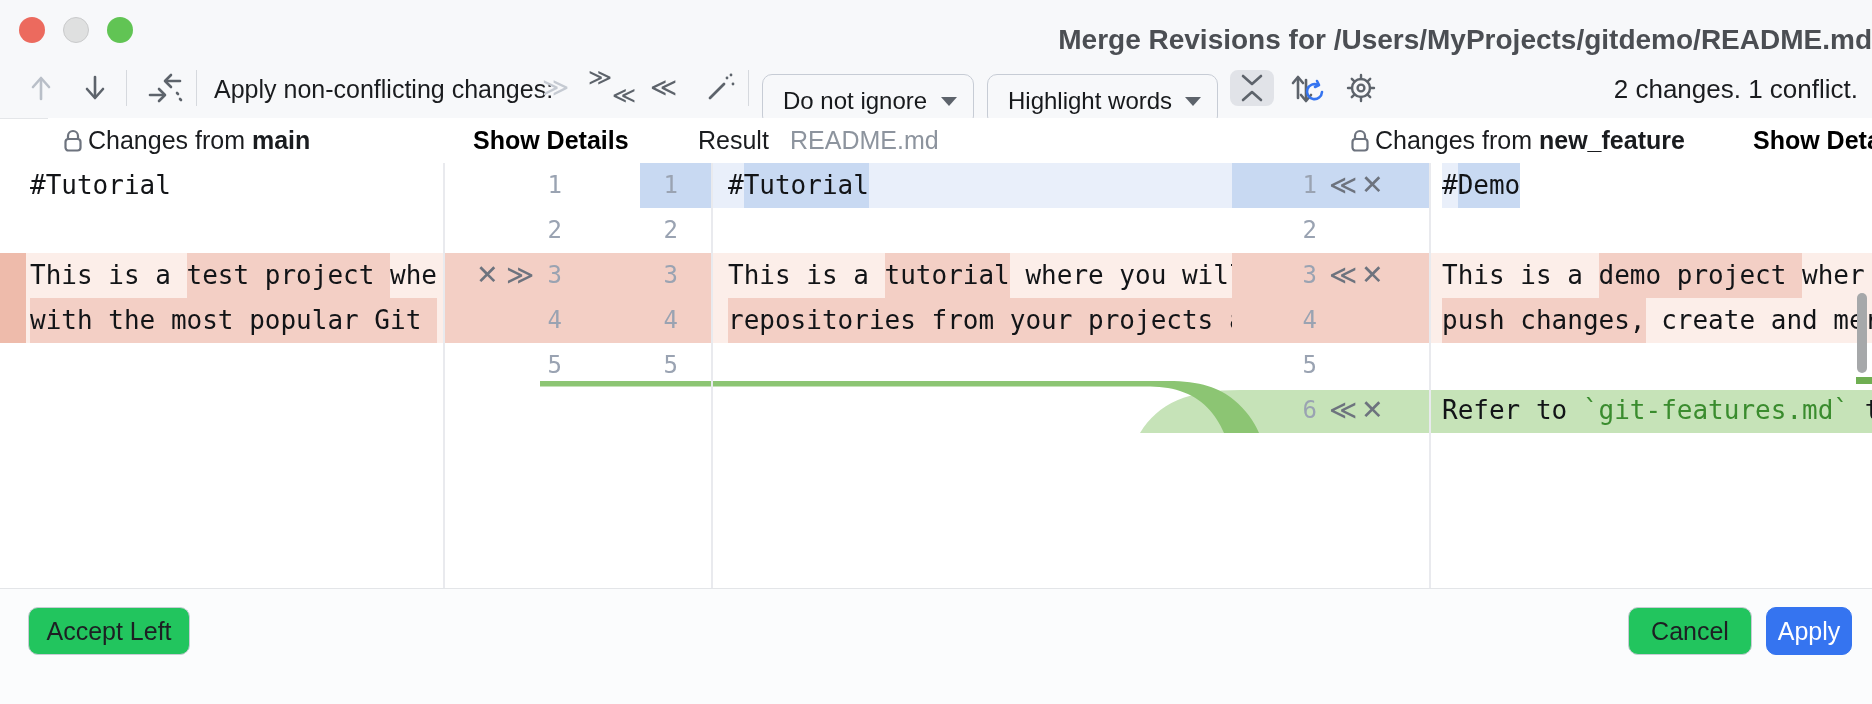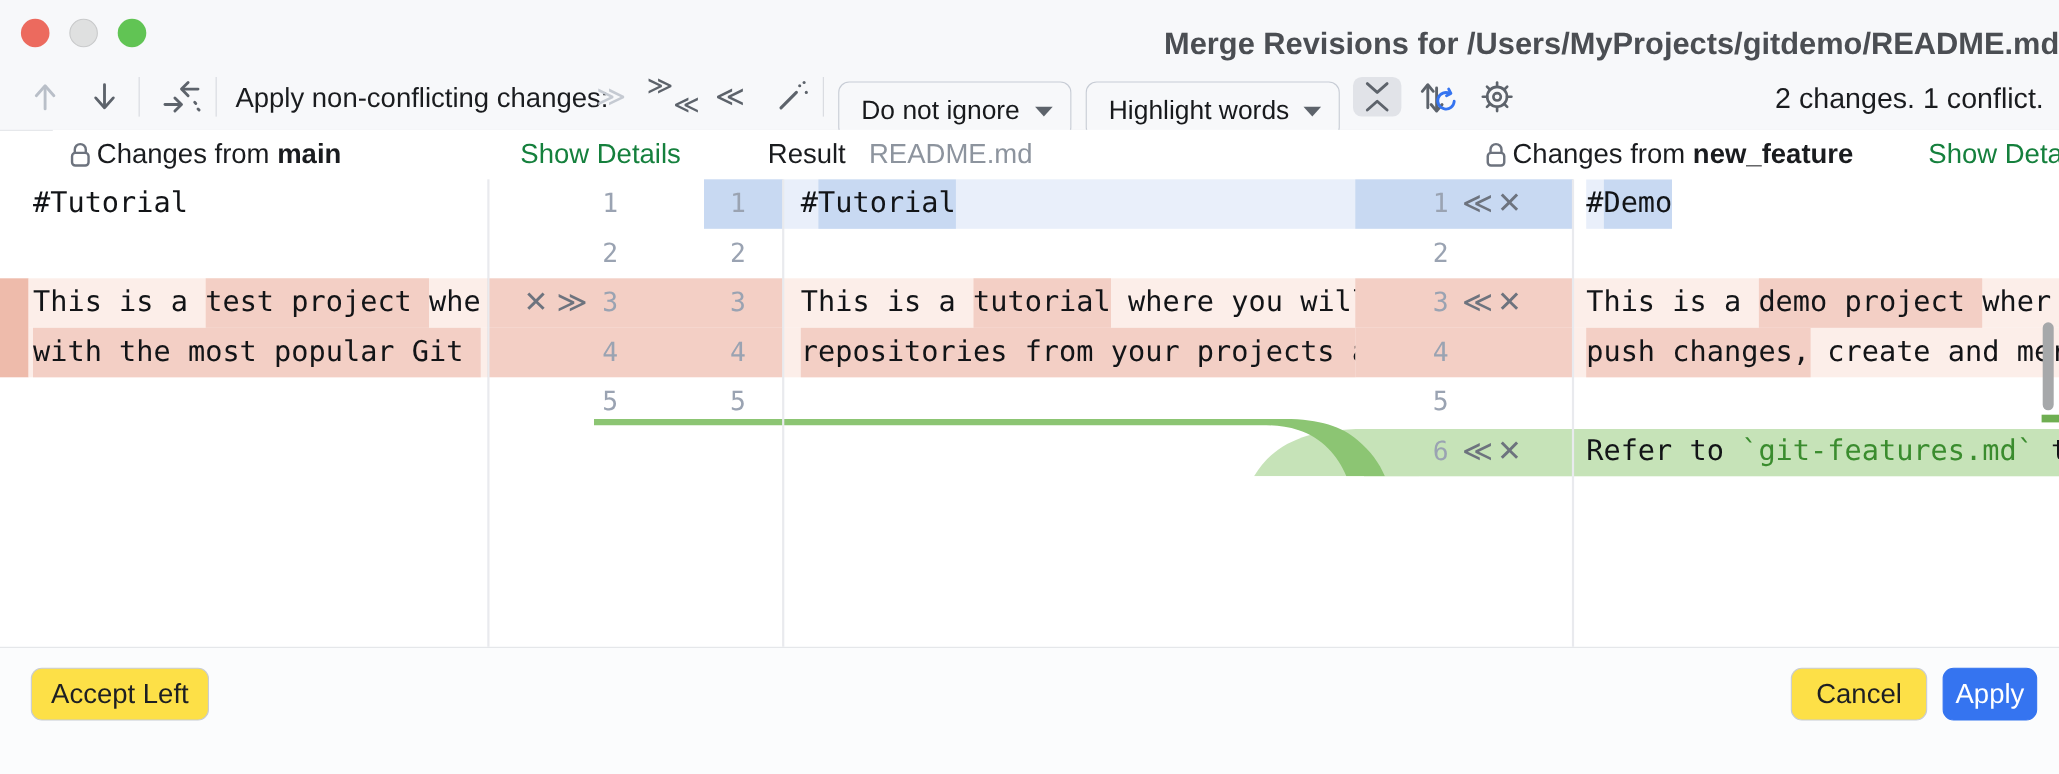--- a/index.html
+++ b/index.html
@@ -18,21 +18,21 @@
   .caret{position:absolute;right:16px;top:22px;width:0;height:0;border-left:8px solid transparent;
          border-right:8px solid transparent;border-top:9px solid #5d636b;}
   .toggle-bg{left:1230px;top:70px;width:44px;height:36px;background:#e1e3e8;border-radius:8px;}
   .status{top:74px;right:14px;font-size:26px;color:#1a1c1f;}
   .tb-label{top:75px;font-size:25px;color:#1a1c1f;white-space:nowrap;}
 
   
   .headerbar{left:0;top:118px;width:1872px;height:45px;background:#ffffff;margin-left:48px;}
   .ph-text{top:8px;font-size:25px;color:#1a1c1f;white-space:nowrap;}
   .ph-text b{font-weight:700;}
-  .link{color:#15803d;cursor:pointer;}
+  .link{color:#000000;cursor:pointer;font-weight:bold;}
   .muted{color:#8d949e;}
 
   
   .content{left:0;top:163px;width:1872px;height:425px;background:#ffffff;}
   .band{position:absolute;height:45px;}
   .pinkL{background:#fceee9;}  .pinkD{background:#f3cfc5;}
   .blueL{background:#e9effa;}  .blueD{background:#c8d9f2;}
   .greenB{background:#c6e3b8;}
   .stripe{background:#eebbab;}
   .vsep{position:absolute;top:0;width:1.5px;height:425px;background:#e9eaee;z-index:4;}
@@ -44,21 +44,21 @@
       font-family:"DejaVu Sans Mono",monospace;font-size:26px;color:#121417;}
   .seg{display:inline-block;height:45px;line-height:45px;white-space:pre;}
   .hl-r{background:#f3cfc5;} .hl-b{background:#c8d9f2;} .lt-b{background:#e9effa;}
   .gcode{color:#3a8c2e;}
   .thumb{left:1857px;top:130px;width:10px;height:80px;background:#a6a8aa;border-radius:5px;z-index:8;}
   .gmark{left:1856px;top:214px;width:16px;height:7px;background:#6fae52;z-index:8;}
 
   
   .footer{left:0;top:588px;width:1872px;height:116px;background:#fbfcfd;border-top:1px solid #e3e5e8;}
   .btn{position:absolute;top:18px;height:48px;box-sizing:border-box;border:1.5px solid #c8ccd4;border-radius:10px;
-       background:#fde047;font-family:"Liberation Sans",sans-serif;font-size:25px;color:#1d1f23;cursor:pointer;}
+       background:#22c55e;font-family:"Liberation Sans",sans-serif;font-size:25px;color:#1d1f23;cursor:pointer;}
   .btn.primary{background:#3574f0;border-color:#3574f0;color:#ffffff;}
   svg{display:block;}
 </style>
 </head>
 <body>
 
 <div class="win">
 
   <div class="ab chrome">
 

